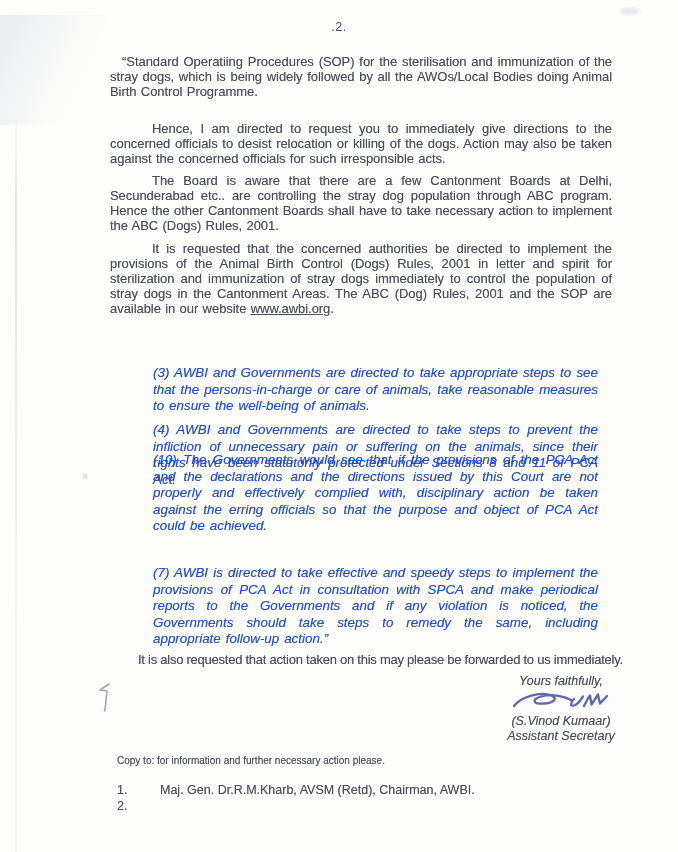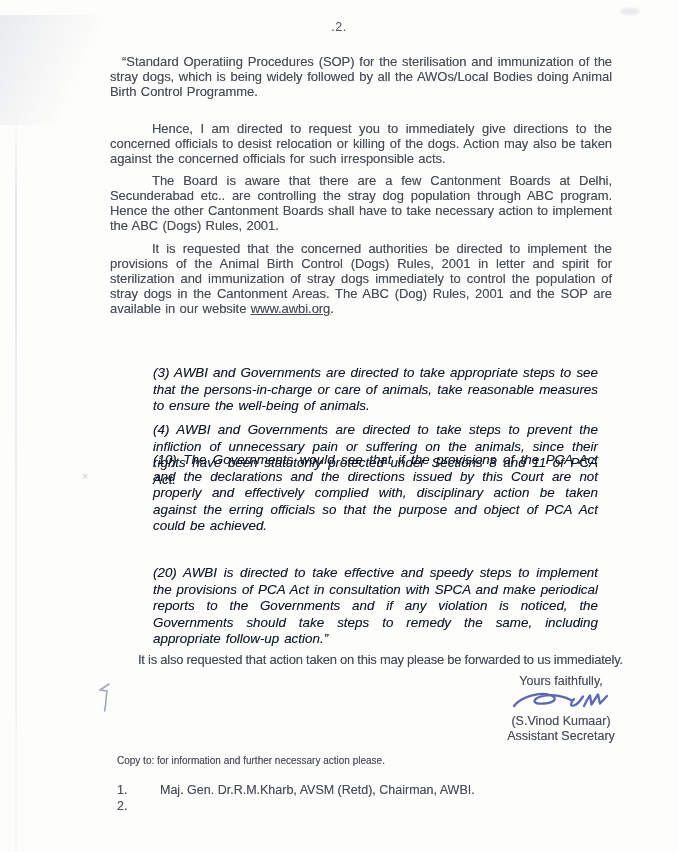--- a/index.html
+++ b/index.html
@@ -43,33 +43,34 @@
     letter-spacing:-0.05px;word-spacing:0.8px;
     text-shadow:0 0 0.6px rgba(71,76,89,0.5);
   }
   .indent-sm{text-indent:12px;}
   .indent-lg{text-indent:42px;margin-top:11px;}
   .quote{
     position:absolute;left:153px;width:445px;
     text-align:justify;
     font-style:italic;
     font-size:13.4px;line-height:16.6px;
-    color:#0f172a;
+    color:#1d4ed8;
     word-spacing:1.2px;
     text-shadow:0 0 0.6px rgba(65,70,83,0.5);
   }
   .single-line{
     white-space:nowrap;text-align:left;letter-spacing:-0.25px;word-spacing:0;margin-left:28px;
   }
   .site-link{text-decoration:underline;}
   .closing{
     position:absolute;left:503px;top:674px;width:116px;
     text-align:center;
     font-size:12.5px;line-height:15px;
     text-shadow:0 0 0.6px rgba(71,76,89,0.5);
+    font-style:italic;
   }
   .sig-svg{display:block;margin:1px auto -2px auto;}
   .pen-mark{position:absolute;left:96px;top:680px;}
   .copy-heading{
     position:absolute;left:117px;top:755px;
     font-size:10px;
     text-shadow:0 0 0.6px rgba(71,76,89,0.5);
   }
   .copy-list{
     position:absolute;left:117px;top:782px;
@@ -95,21 +96,21 @@
   <div class="body-par indent-sm" style="top:54px">“Standard Operatiing Procedures (SOP) for the sterilisation and immunization of the stray dogs, which is being widely followed by all the AWOs/Local Bodies doing Animal Birth Control Programme.</div>
   <div class="body-par indent-lg" style="top:110px">Hence, I am directed to request you to immediately give directions to the concerned officials to desist relocation or killing of the dogs. Action may also be taken against the concerned officials for such irresponsible acts.</div>
   <div class="body-par indent-lg" style="top:162px">The Board is aware that there are a few Cantonment Boards at Delhi, Secunderabad etc.. are controlling the stray dog population through ABC program. Hence the other Cantonment Boards shall have to take necessary action to implement the ABC (Dogs) Rules, 2001.</div>
 
   <div class="body-par indent-lg" style="top:230px"><span>It is requested that the concerned authorities be directed to implement the provisions of the Animal Birth Control (Dogs) Rules, 2001 in letter and spirit for sterilization and immunization of stray dogs immediately to control the population of stray dogs in the Cantonment Areas. The ABC (Dog) Rules, 2001 and the SOP are available in our website </span><span class="site-link">www.awbi.org</span><span>.</span></div>
 
 
   <div class="quote" style="top:365px">(3) AWBI and Governments are directed to take appropriate steps to see that the persons-in-charge or care of animals, take reasonable measures to ensure the well-being of animals.</div>
   <div class="quote" style="top:422px">(4) AWBI and Governments are directed to take steps to prevent the infliction of unnecessary pain or suffering on the animals, since their rights have been statutorily protected under Sections 8 and 11 of PCA Act.</div>
   <div class="quote" style="top:452px">(10) The Governments would see that if the provisions of the PCA Act and the declarations and the directions issued by this Court are not properly and effectively complied with, disciplinary action be taken against the erring officials so that the purpose and object of PCA Act could be achieved.</div>
-  <div class="quote" style="top:565px">(20) AWBI is directed to take effective and speedy steps to implement the provisions of PCA Act in consultation with SPCA and make periodical reports to the Governments and if any violation is noticed, the Governments should take steps to remedy the same, including appropriate follow-up action.”</div>
+  <div class="quote" style="top:565px">(7) AWBI is directed to take effective and speedy steps to implement the provisions of PCA Act in consultation with SPCA and make periodical reports to the Governments and if any violation is noticed, the Governments should take steps to remedy the same, including appropriate follow-up action.”</div>
 
   <div class="body-par single-line" style="top:652px">It is also requested that action taken on this may please be forwarded to us immediately.</div>
 
   <div class="pen-mark">
     <svg width="20" height="36" viewBox="0 0 20 36">
       <path d="M13,4 L4,10 L11,11 C11,11 10,19 9.6,25 M9.6,25 L8.6,31" fill="none" stroke="#9097b2" stroke-width="1.6" stroke-linecap="round" stroke-linejoin="round" opacity="0.85"></path>
     </svg>
   </div>
 
   <div class="closing">

